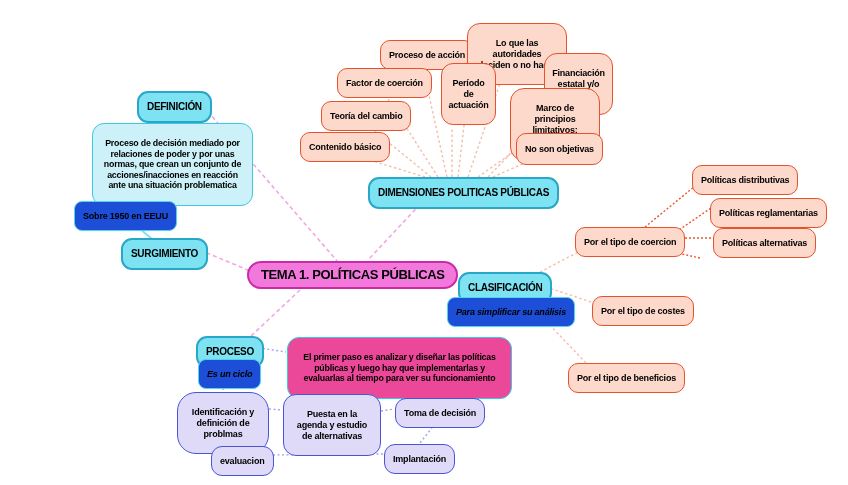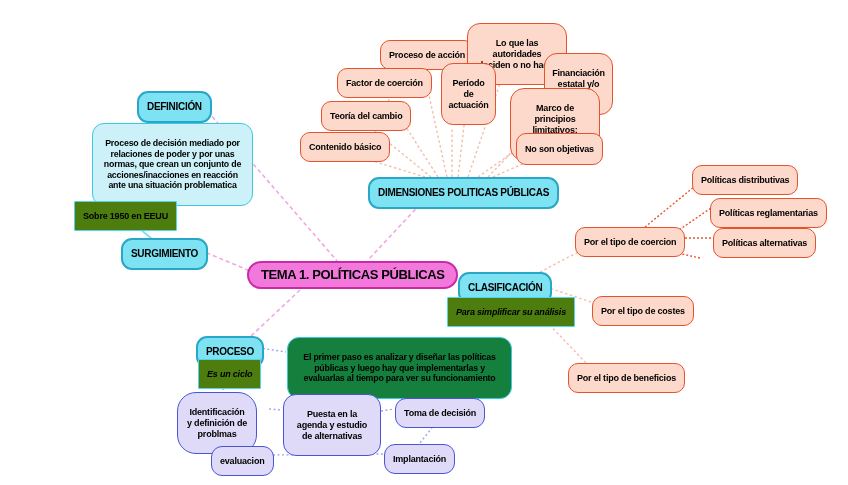--- a/index.html
+++ b/index.html
@@ -11,23 +11,23 @@
   .node {
     position:absolute; z-index:2; box-sizing:border-box;
     display:flex; align-items:center; justify-content:center;
     text-align:center; font-weight:bold; color:#000;
     font-size:9px; letter-spacing:-0.2px; line-height:1.2;
     padding:14px 8px; white-space:nowrap; border-radius:10px;
   }
   .wrap { white-space:normal; }
   .h { font-size:10px; letter-spacing:-0.3px; }
   .cyan   { background:#7de2f2; border:2px solid #2aa6c6; border-radius:11px; }
-  .note   { background:#4d7c0f; border:1.5px solid #52d4ea; border-radius:1px; font-style:italic; }
+  .note   { background:#1d4ed8; border:1.5px solid #52d4ea; border-radius:8px; font-style:italic; }
   .box    { background:#cdf1f8; border:1.6px solid #3cc8e0; border-radius:12px; font-size:8.8px; white-space:normal; }
-  .box2   { background:#15803d; }
+  .box2   { background:#ec4899; }
   .orange { background:#fcd9cb; border:1.8px solid #e6522c; border-radius:10px; }
   .purple { background:#dedaf8; border:1.8px solid #4a55d6; border-radius:11px; }
   .center-node {
     background:#f278dc; border:2px solid #cb2aa6; border-radius:14px;
     font-size:13px; letter-spacing:-0.4px; padding:5px 12px;
   }
 </style>
 </head>
 <body>
 
@@ -109,19 +109,19 @@
   <div class="node orange" style="left:692px;top:165px;height:18px;">Políticas distributivas</div>
   <div class="node orange" style="left:575px;top:227px;height:20px;">Por el tipo de coercion</div>
   <div class="node orange" style="left:710px;top:198px;height:18px;">Políticas reglamentarias</div>
   <div class="node orange" style="left:713px;top:228px;height:19px;">Políticas alternativas</div>
   <div class="node orange" style="left:592px;top:296px;height:18px;">Por el tipo de costes</div>
   <div class="node orange" style="left:568px;top:363px;height:19px;">Por el tipo de beneficios</div>
 
   <div class="node cyan h" style="left:196px;top:336px;height:22px;">PROCESO</div>
   <div class="node note" style="left:198px;top:359px;height:19px;">Es un ciclo</div>
   <div class="node box box2 wrap" style="left:287px;top:337px;width:225px;min-height:42px;">El primer paso es analizar y diseñar las políticas públicas y luego hay que implementarlas y evaluarlas al tiempo para ver su funcionamiento</div>
-  <div class="node purple wrap" style="left:177px;top:392px;width:80px;min-height:33px;border-radius:19px;">Identificación y definición de problmas</div>
+  <div class="node purple wrap" style="left:177px;top:392px;width:92px;min-height:33px;border-radius:19px;">Identificación y definición de problmas</div>
   <div class="node purple wrap" style="left:283px;top:394px;width:98px;min-height:33px;border-radius:13px;">Puesta en la agenda y estudio de alternativas</div>
   <div class="node purple" style="left:395px;top:398px;height:22px;">Toma de decisión</div>
   <div class="node purple" style="left:384px;top:444px;height:20px;">Implantación</div>
   <div class="node purple" style="left:211px;top:446px;height:19px;">evaluacion</div>
 
 </div>
 
 </body></html>

